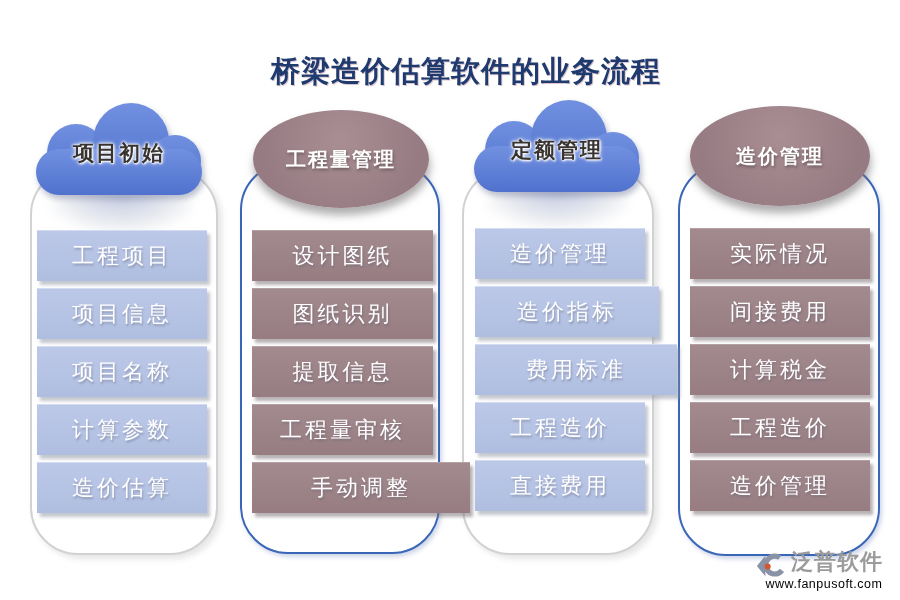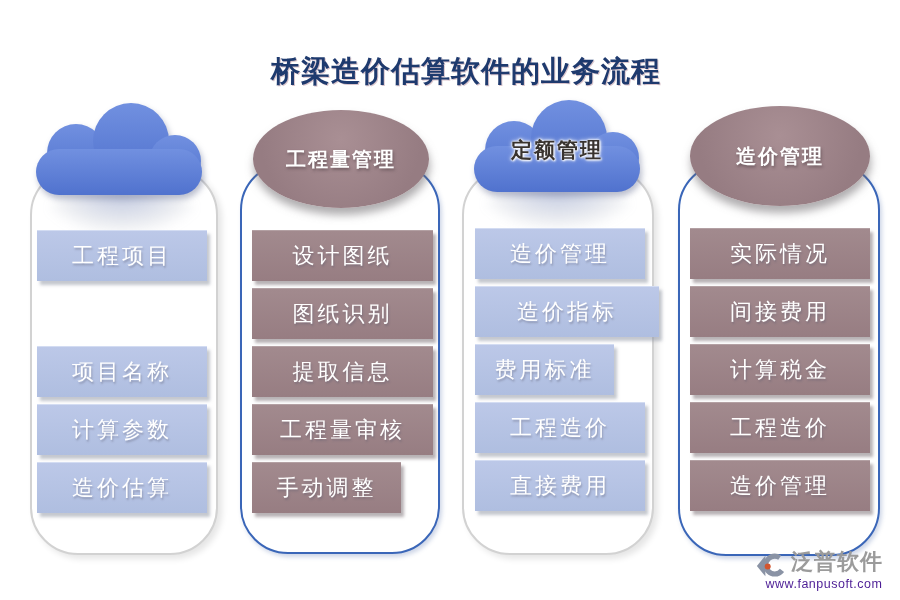--- a/index.html
+++ b/index.html
@@ -35,21 +35,21 @@
         font-size:22px;color:#fff;letter-spacing:3px;text-shadow:1px 2px 2px rgba(90,90,110,.40);}
   .item.blue{background:linear-gradient(#bcc8e8,#afbee0);border-top:1px solid #d3dcf2;
         box-shadow:3px 4px 3px rgba(140,145,160,.50);}
   .item.mauve{background:linear-gradient(#a28a8e,#977d82);border-top:1px solid #b3a0a3;
         box-shadow:3px 4px 3px rgba(125,115,120,.55);}
 
   .footer{position:absolute;left:753px;top:547px;width:142px;z-index:5;
           font-family:"Liberation Sans","DejaVu Sans",sans-serif;}
   .footer .icon{position:absolute;left:2px;top:3px;}
   .footer .brand{margin-left:38px;font-size:22px;font-weight:bold;color:#9b9b9b;letter-spacing:1px;}
-  .footer .site{margin-top:0;text-align:center;font-size:12.5px;color:#4c1d95;letter-spacing:.5px;}
+  .footer .site{margin-top:0;text-align:center;font-size:12.5px;color:#000000;letter-spacing:.5px;}
 </style>
 </head>
 <body>
 
 <svg width="0" height="0" style="position:absolute">
   <defs>
     <linearGradient id="gradCloud" x1="0" y1="0" x2="0" y2="1">
       <stop offset="0" stop-color="#7190e0"></stop>
       <stop offset="1" stop-color="#5072ce"></stop>
     </linearGradient>
@@ -65,56 +65,58 @@
     <div class="reflection" style="left:14px;top:192px;width:156px"></div>
     <div class="cloud" style="left:4px;top:103px;width:170px;height:92px">
       <svg viewBox="0 0 170 92" width="170" height="92">
         <g fill="url(#gradCloud)">
           <circle cx="42" cy="50" r="29"></circle>
           <circle cx="97" cy="38" r="38"></circle>
           <circle cx="141" cy="58" r="26"></circle>
           <rect x="2" y="46" width="166" height="46" rx="23"></rect>
         </g>
       </svg>
+      <div class="label">项目初始</div>
     </div>
     <div class="item blue" style="left:7px;top:230px;width:170px">工程项目</div>
+    <div class="item blue" style="left:7px;top:288px;width:170px">项目信息</div>
     <div class="item blue" style="left:7px;top:346px;width:170px">项目名称</div>
     <div class="item blue" style="left:7px;top:404px;width:170px">计算参数</div>
     <div class="item blue" style="left:7px;top:462px;width:170px">造价估算</div>
   </section>
 
   <section class="col" style="left:240px;width:200px">
     <div class="panel blue" style="left:0;top:162px;width:196px;height:388px"></div>
     <div class="ellipse" style="left:13px;top:110px;width:176px;height:98px">
       <div class="label">工程量管理</div>
     </div>
     <div class="item mauve" style="left:12px;top:230px;width:181px">设计图纸</div>
     <div class="item mauve" style="left:12px;top:288px;width:181px">图纸识别</div>
     <div class="item mauve" style="left:12px;top:346px;width:181px">提取信息</div>
     <div class="item mauve" style="left:12px;top:404px;width:181px">工程量审核</div>
-    <div class="item mauve" style="left:12px;top:462px;width:149px">手动调整</div>
+    <div class="item mauve" style="left:12px;top:462px;width:218px">手动调整</div>
   </section>
 
   <section class="col" style="left:462px;width:192px">
     <div class="panel gray" style="left:0;top:167px;width:188px;height:384px"></div>
     <div class="reflection" style="left:18px;top:188px;width:156px"></div>
     <div class="cloud" style="left:10px;top:100px;width:170px;height:92px">
       <svg viewBox="0 0 170 92" width="170" height="92">
         <g fill="url(#gradCloud)">
           <circle cx="42" cy="50" r="29"></circle>
           <circle cx="97" cy="38" r="38"></circle>
           <circle cx="141" cy="58" r="26"></circle>
           <rect x="2" y="46" width="166" height="46" rx="23"></rect>
         </g>
       </svg>
       <div class="label">定额管理</div>
     </div>
     <div class="item blue" style="left:13px;top:228px;width:170px">造价管理</div>
     <div class="item blue" style="left:13px;top:286px;width:184px">造价指标</div>
-    <div class="item blue" style="left:13px;top:344px;width:139px">费用标准</div>
+    <div class="item blue" style="left:13px;top:344px;width:202px">费用标准</div>
     <div class="item blue" style="left:13px;top:402px;width:170px">工程造价</div>
     <div class="item blue" style="left:13px;top:460px;width:170px">直接费用</div>
   </section>
 
   <section class="col" style="left:678px;width:202px">
     <div class="panel blue" style="left:0;top:162px;width:198px;height:390px"></div>
     <div class="ellipse" style="left:12px;top:106px;width:180px;height:100px">
       <div class="label">造价管理</div>
     </div>
     <div class="item mauve" style="left:12px;top:286px;width:180px">间接费用</div>

